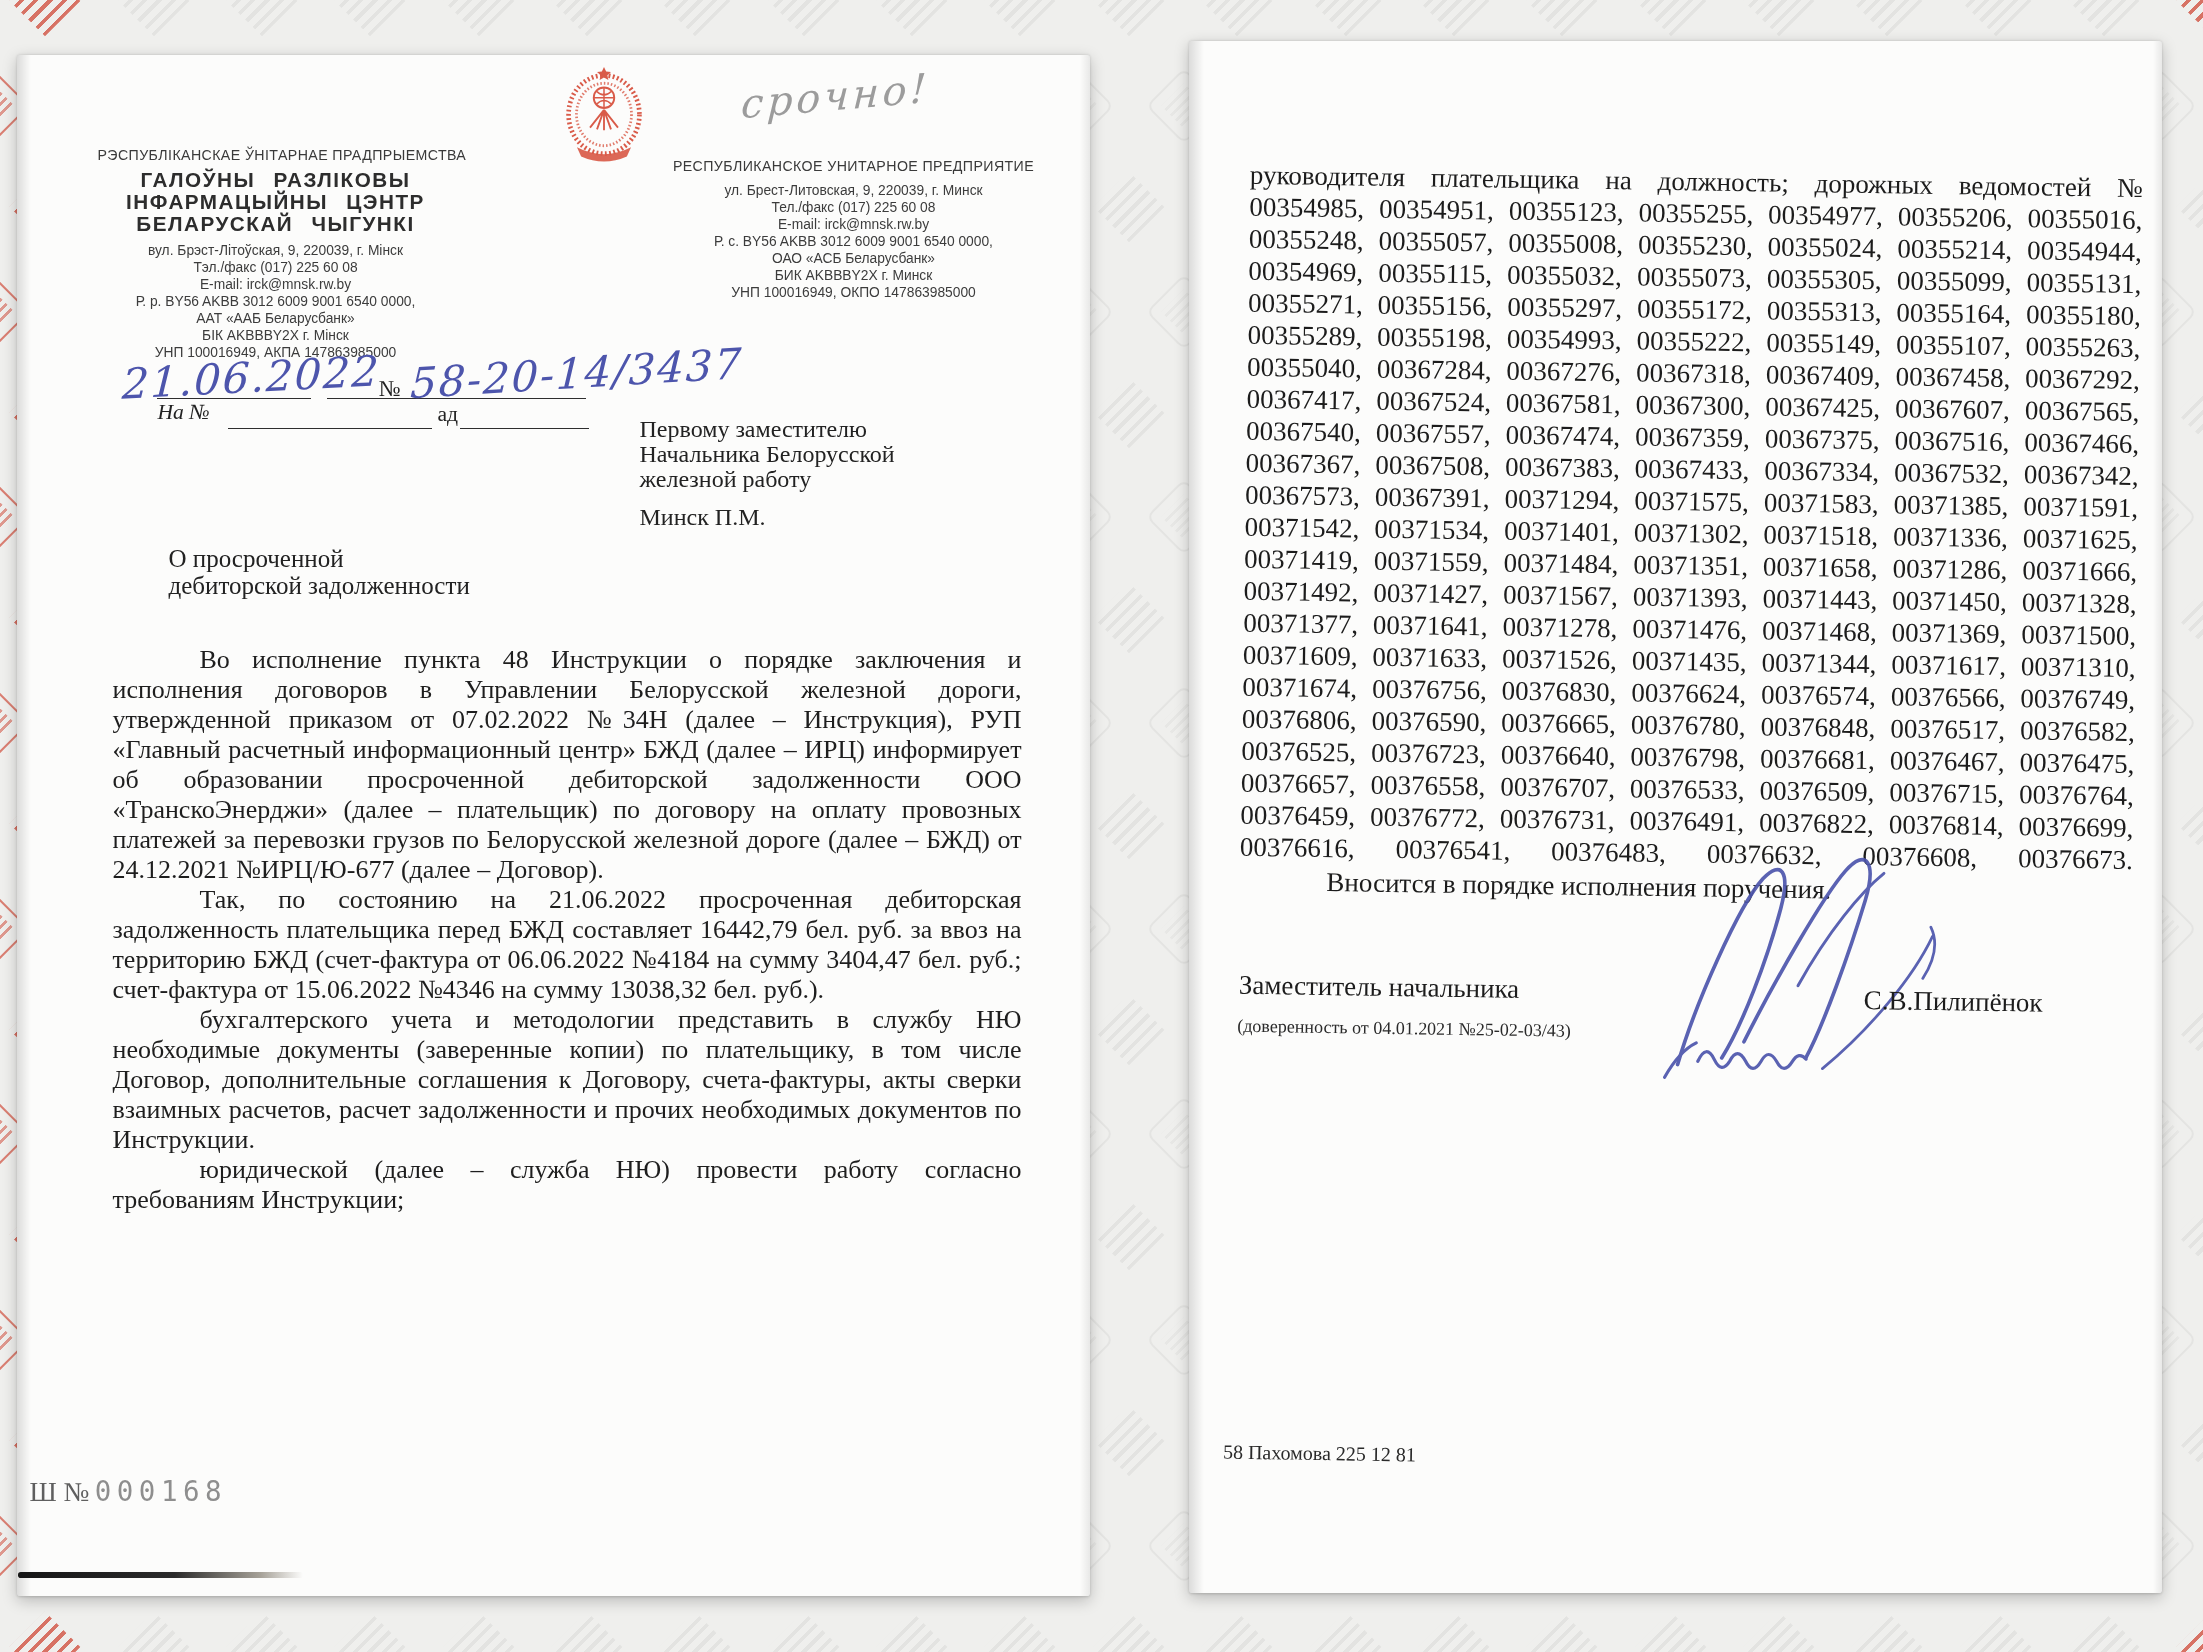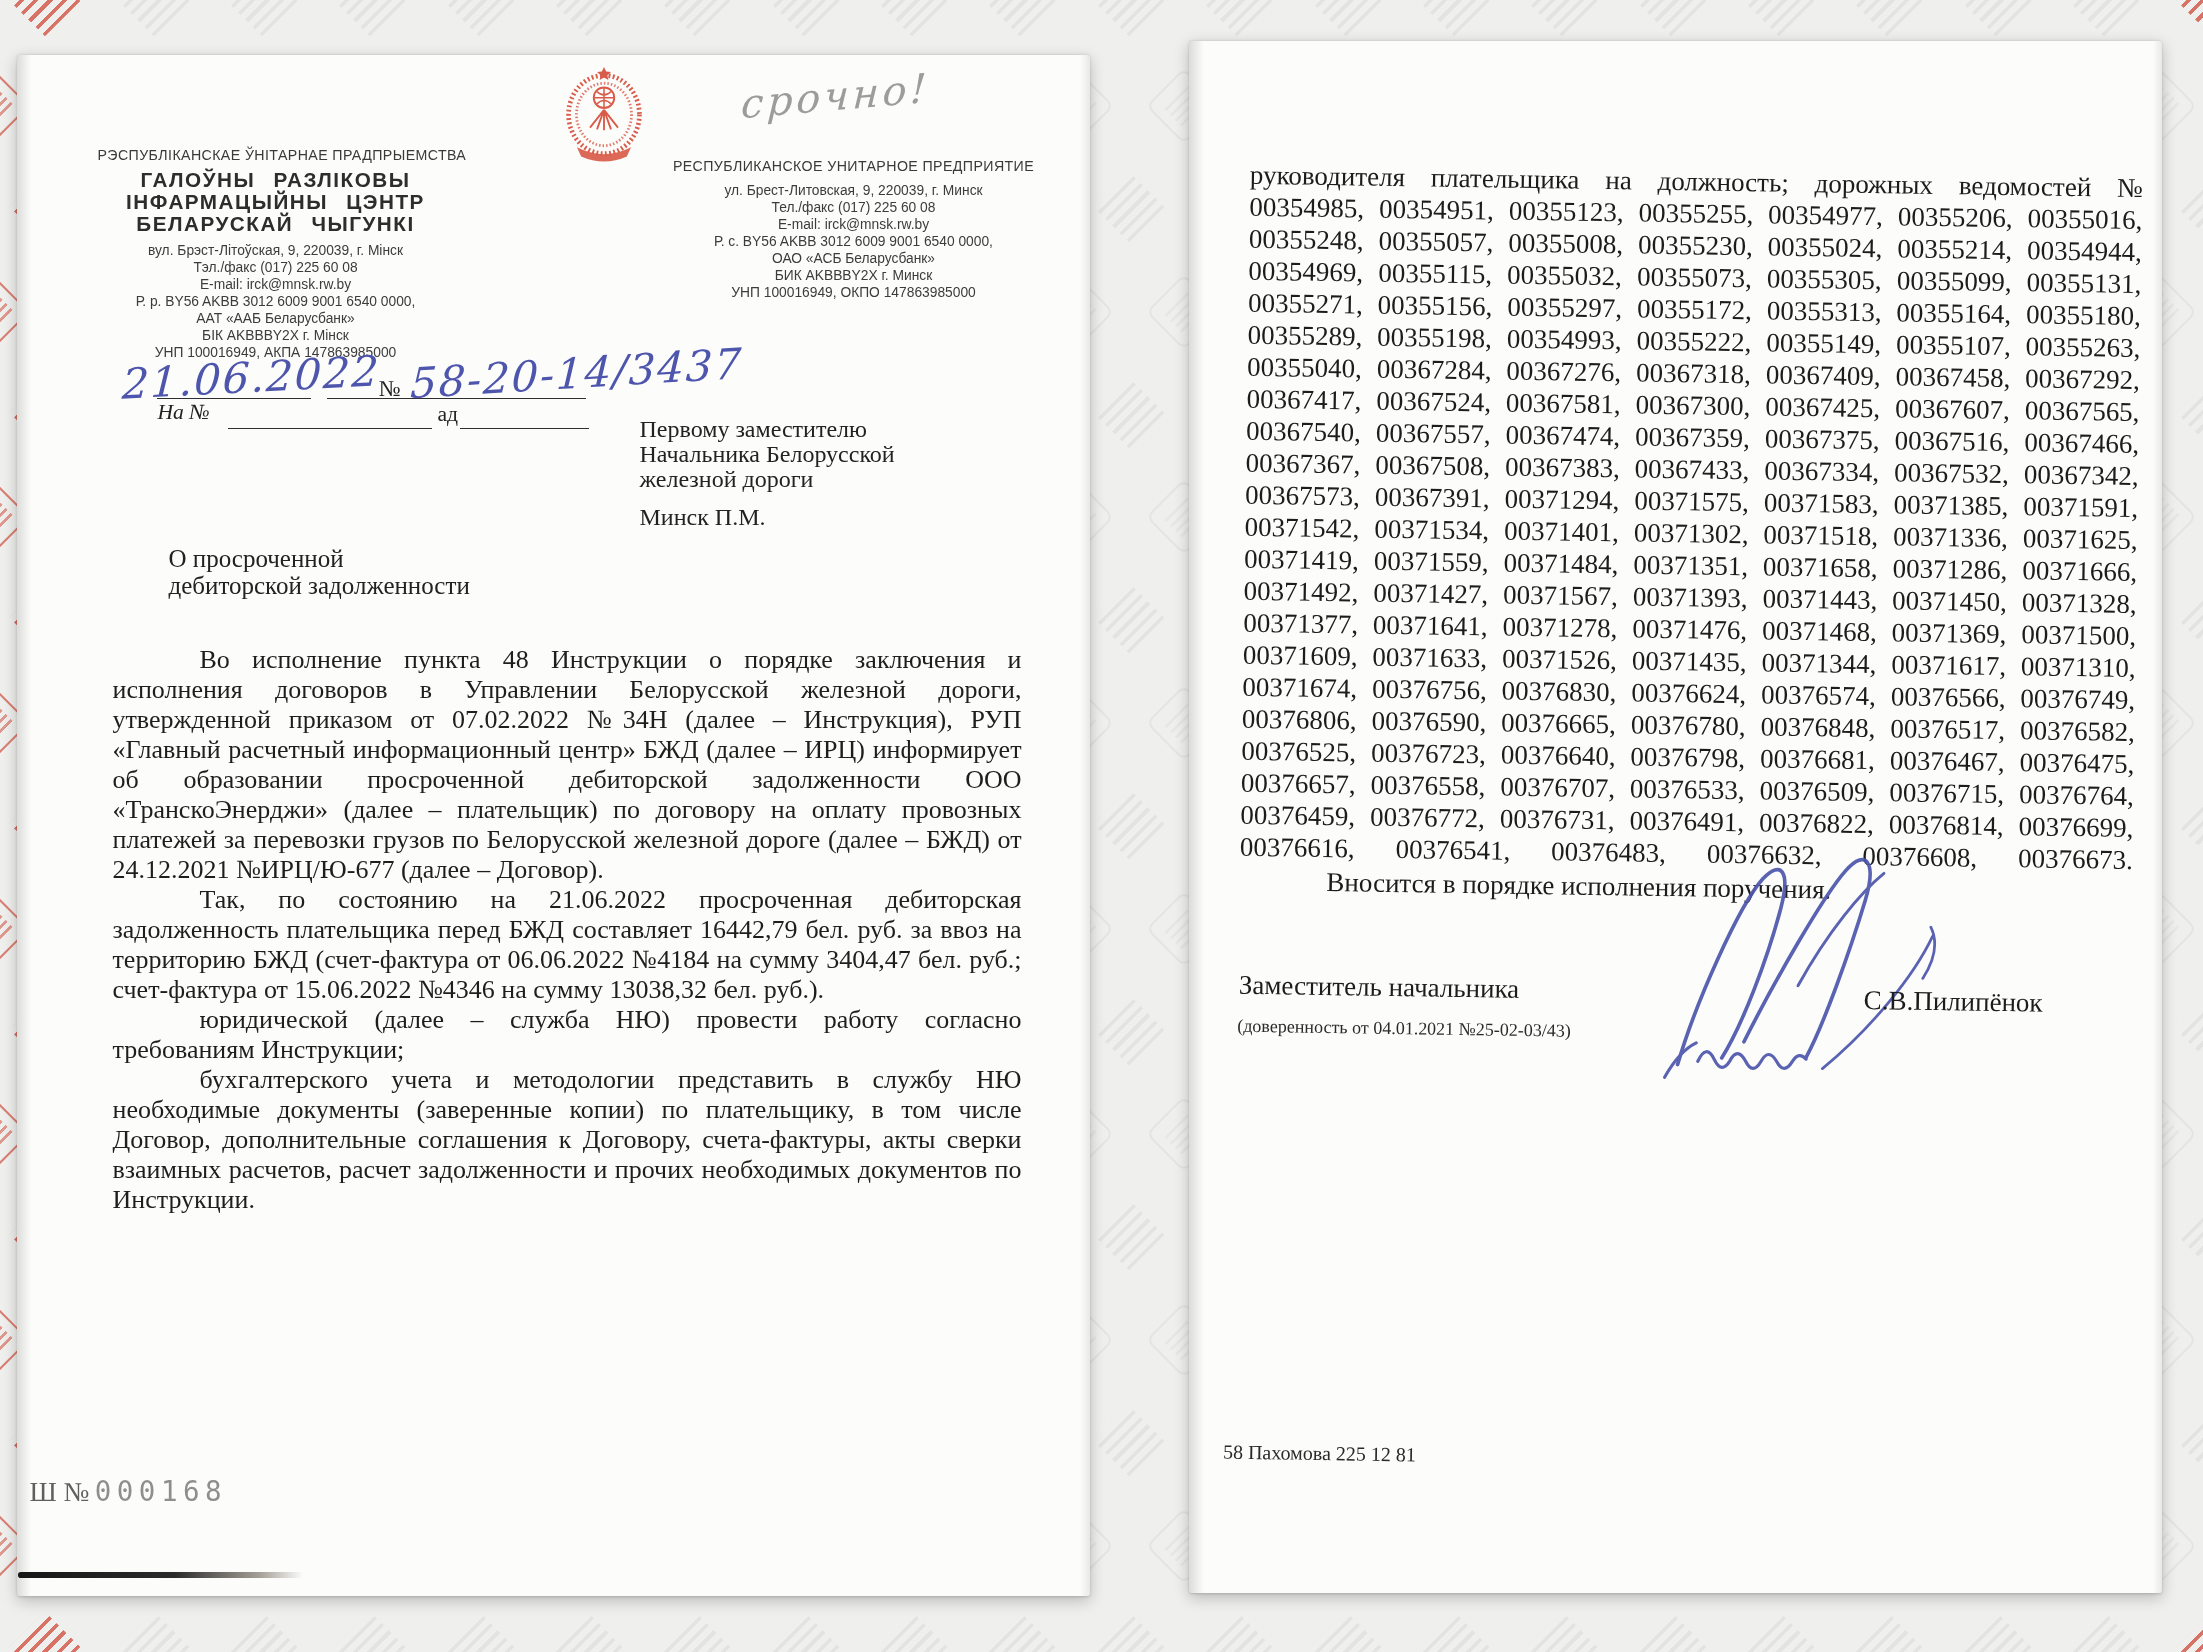--- a/index.html
+++ b/index.html
@@ -479,31 +479,31 @@
     <div class="abs printed-no" style="left:362px;top:321px;">№</div>
     <div class="abs hand hw-number" style="left:393px;top:294px;">58-20-14/3437</div>
 
     <div class="abs form-label" style="left:141px;top:345px;font-style:italic;">На №</div>
     <div class="abs form-line" style="left:211px;top:373px;width:204px;"></div>
     <div class="abs form-label" style="left:421px;top:347px;">ад</div>
     <div class="abs form-line" style="left:443px;top:373px;width:129px;"></div>
 
     <div class="abs addressee" style="left:623px;top:362px;">Первому заместителю
 Начальника Белорусской
-железной дороги</div>
+железной работу</div>
     <div class="abs addressee-name" style="left:623px;top:449px;">Минск П.М.</div>
 
     <div class="abs subject" style="left:152px;top:490px;">О просроченной
 дебиторской задолженности</div>
 
     <div class="abs body-text" style="left:96px;top:590px;">
       <p>Во исполнение пункта 48 Инструкции о порядке заключения и исполнения договоров в Управлении Белорусской железной дороги, утвержденной приказом от 07.02.2022 №34Н (далее – Инструкция), РУП «Главный расчетный информационный центр» БЖД (далее – ИРЦ) информирует об образовании просроченной дебиторской задолженности ООО «ТранскоЭнерджи» (далее – плательщик) по договору на оплату провозных платежей за перевозки грузов по Белорусской железной дороге (далее – БЖД) от 24.12.2021 №ИРЦ/Ю-677 (далее – Договор).</p>
       <p>Так, по состоянию на 21.06.2022 просроченная дебиторская задолженность плательщика перед БЖД составляет 16442,79 бел. руб. за ввоз на территорию БЖД (счет-фактура от 06.06.2022 №4184 на сумму 3404,47 бел. руб.; счет-фактура от 15.06.2022 №4346 на сумму 13038,32 бел. руб.).</p>
+      <p>бухгалтерского учета и методологии представить в службу НЮ необходимые документы (заверенные копии) по плательщику, в том числе Договор, дополнительные соглашения к Договору, счета-фактуры, акты сверки взаимных расчетов, расчет задолженности и прочих необходимых документов по Инструкции.</p>
       <p>юридической (далее – служба НЮ) провести работу согласно требованиям Инструкции;</p>
-      <p>бухгалтерского учета и методологии представить в службу НЮ необходимые документы (заверенные копии) по плательщику, в том числе Договор, дополнительные соглашения к Договору, счета-фактуры, акты сверки взаимных расчетов, расчет задолженности и прочих необходимых документов по Инструкции.</p>
     </div>
 
     <div class="abs stamp" style="left:13px;top:1420px;">
       <span>Ш №</span><span class="digits">000168</span>
     </div>
 
     <div class="abs streak" style="left:1.8px;top:1517px;width:285px;"></div>
   </section>
 
   <section class="page page2">

